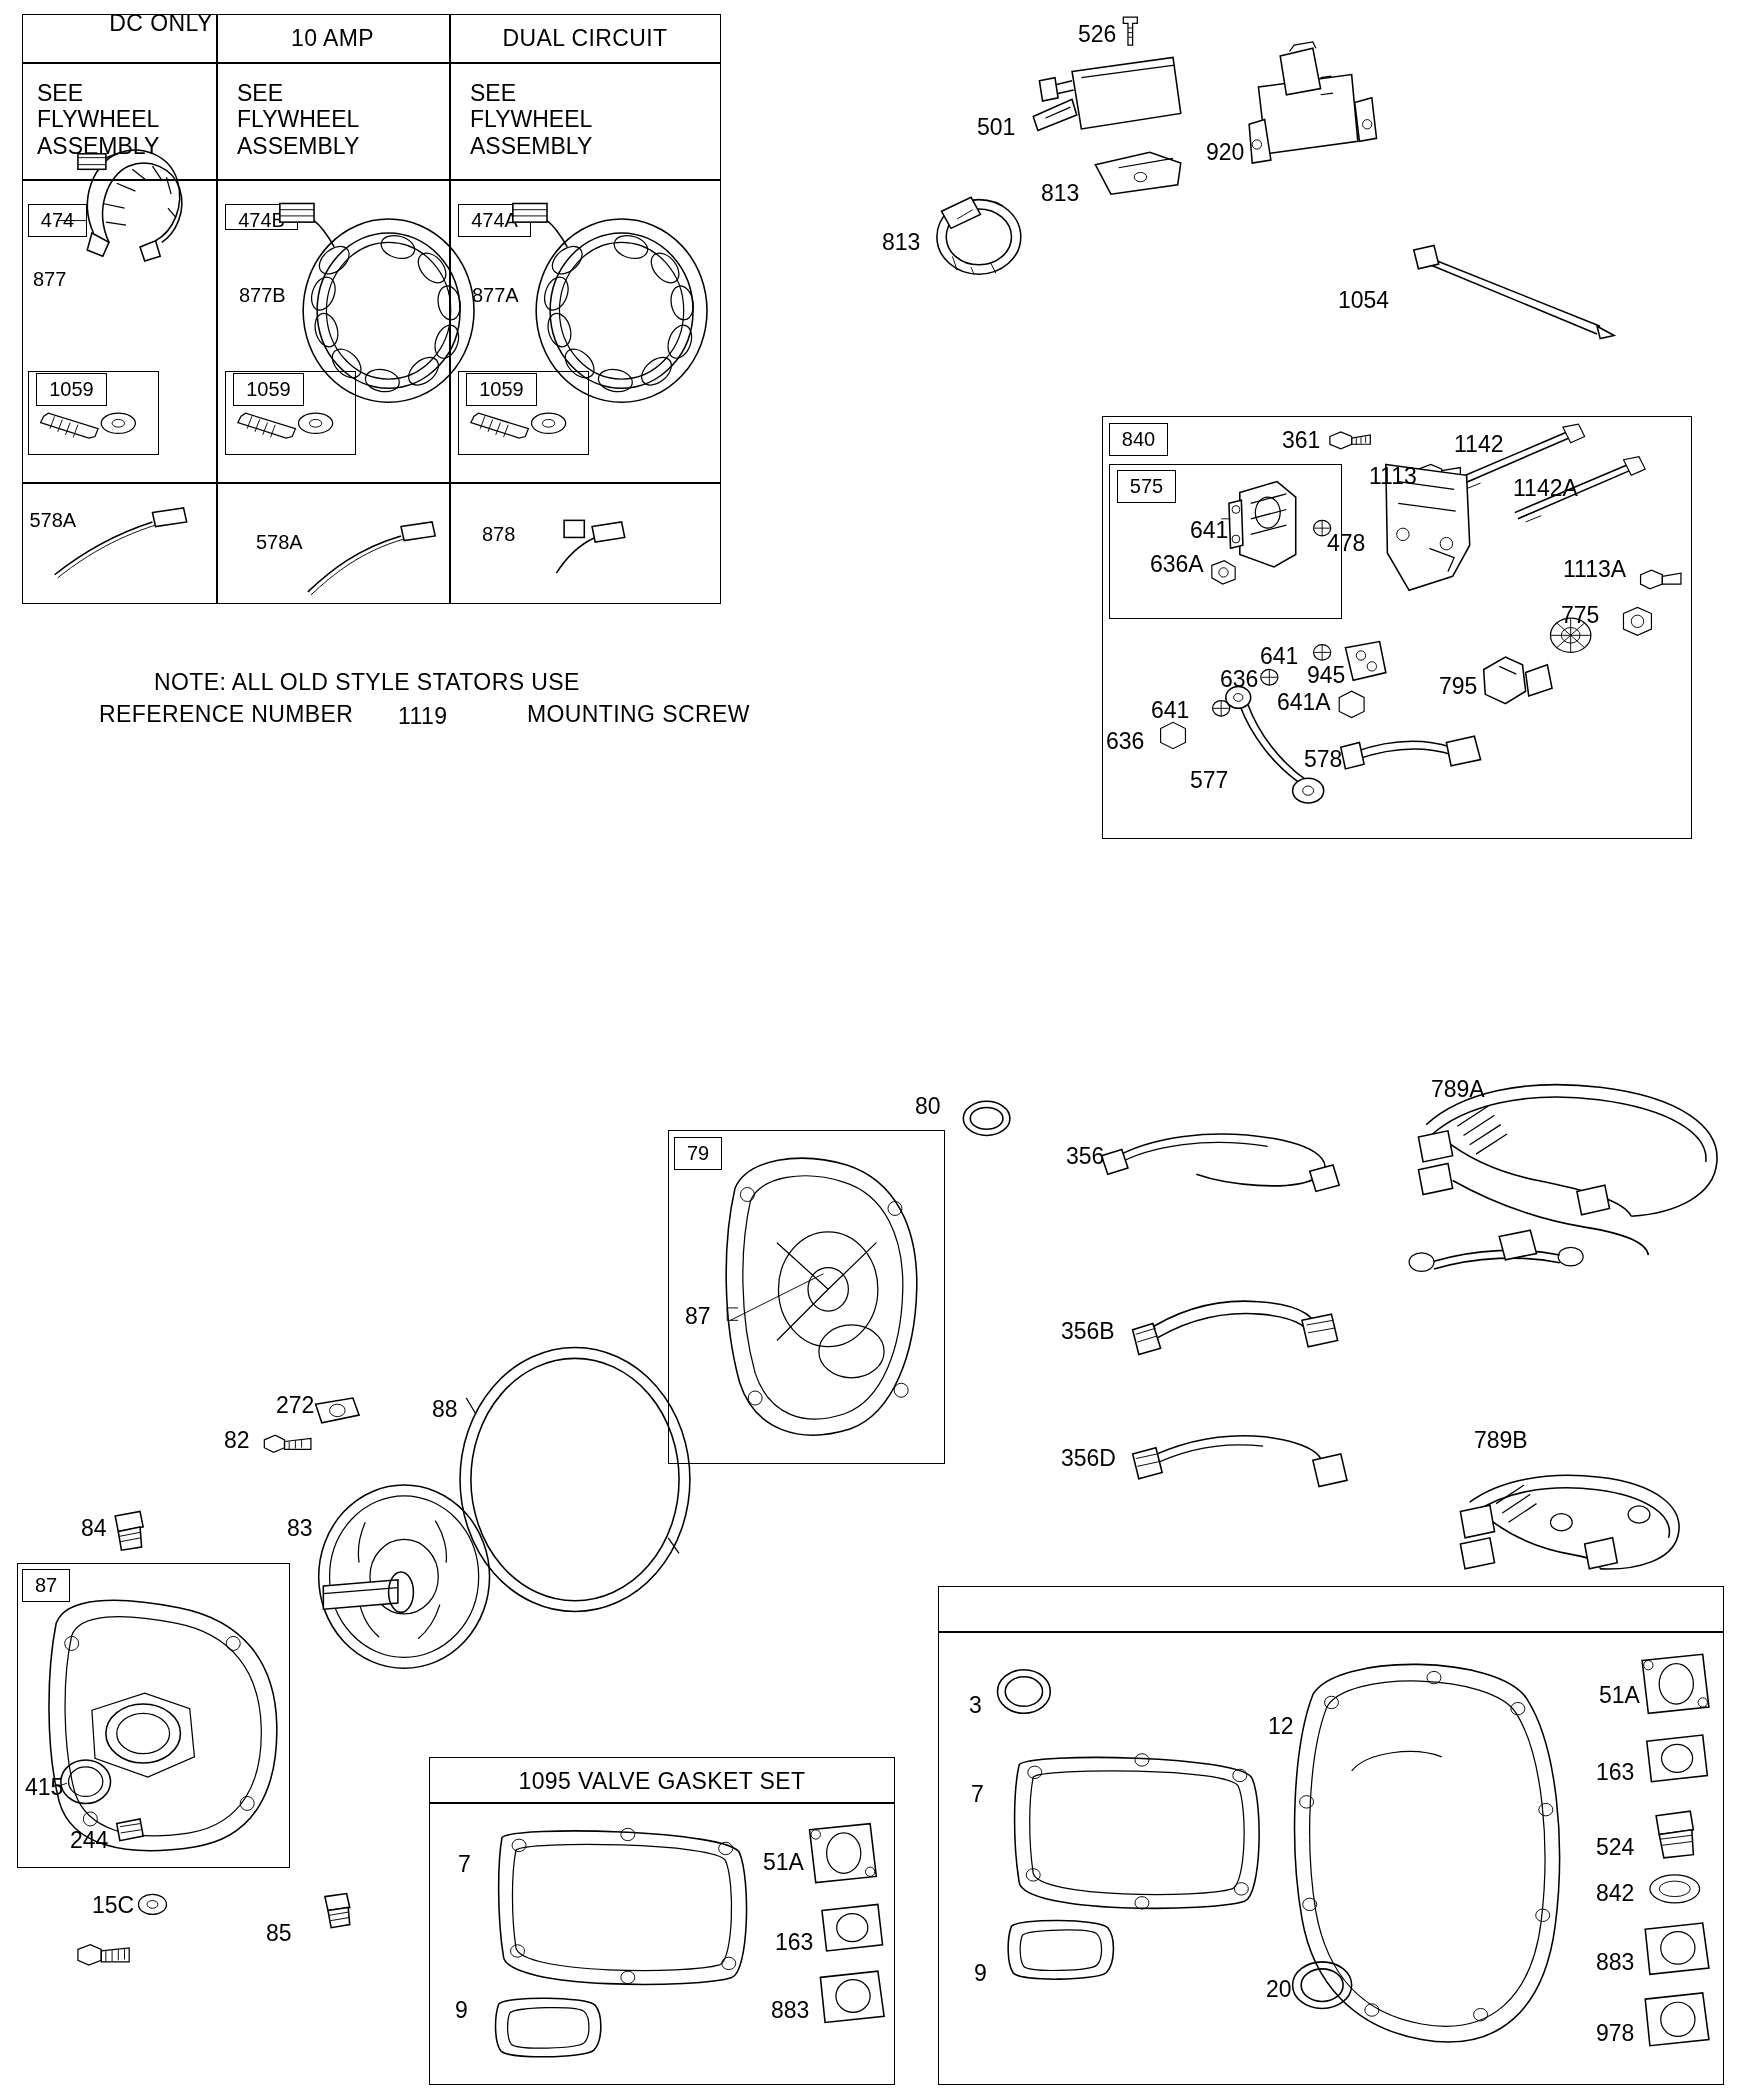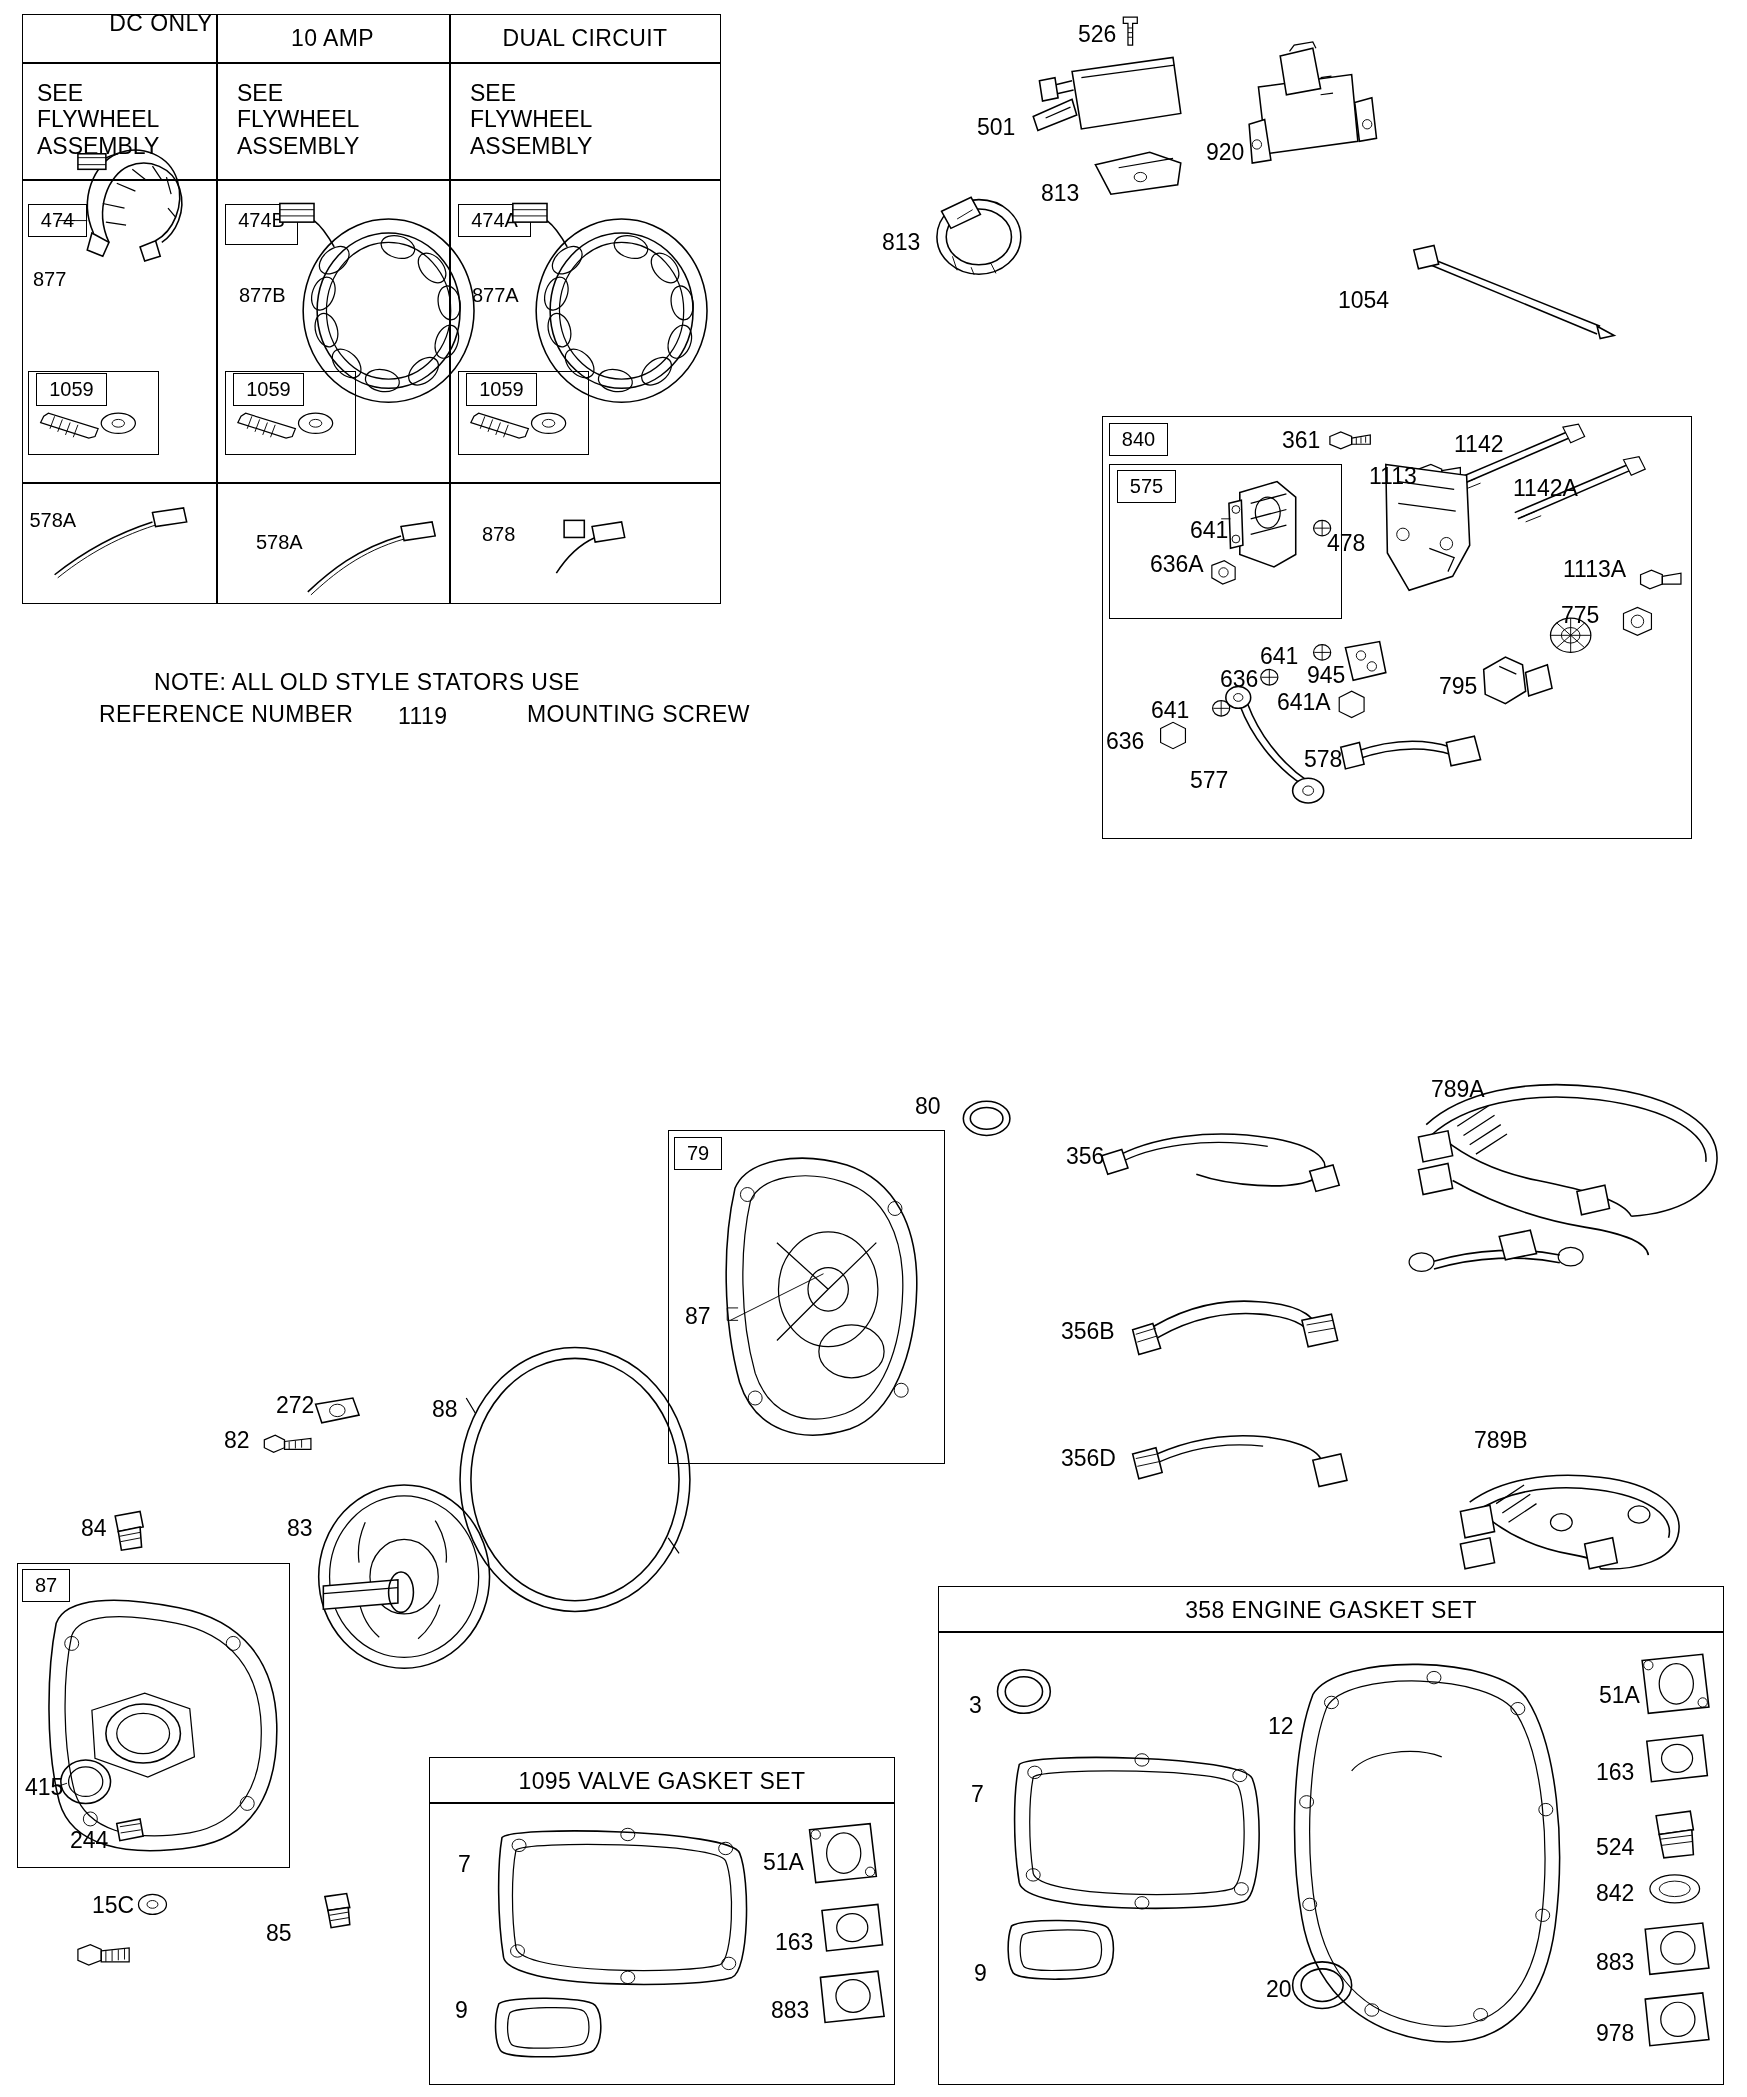--- a/index.html
+++ b/index.html
@@ -82,21 +82,21 @@
 
   <div class="lbl big" style="left:237px; top:81px;">SEE</div>
   <div class="lbl big" style="left:237px; top:107px;">FLYWHEEL</div>
   <div class="lbl big" style="left:237px; top:134px;">ASSEMBLY</div>
 
   <div class="lbl big" style="left:470px; top:81px;">SEE</div>
   <div class="lbl big" style="left:470px; top:107px;">FLYWHEEL</div>
   <div class="lbl big" style="left:470px; top:134px;">ASSEMBLY</div>
 
   <div class="boxed" style="left:28px; top:204px; width:59px; height:33px; line-height:31px;">474</div>
-  <div class="boxed" style="left:225px; top:204px; width:73px; height:41px; line-height:31px;">474B</div>
+  <div class="boxed" style="left:225px; top:204px; width:73px; height:26px; line-height:31px;">474B</div>
   <div class="boxed" style="left:458px; top:204px; width:73px; height:33px; line-height:31px;">474A</div>
 
   <div class="lbl" style="left:33px; top:268px;">877</div>
   <div class="lbl" style="left:239px; top:284px;">877B</div>
 
   <div class="lbl" style="left:472px; top:284px;">877A</div>
 
   <div class="frame" style="left:28px; top:371px; width:131px; height:84px;"></div>
   <div class="boxed" style="left:36px; top:373px; width:71px; height:33px; line-height:31px; border-width:1.6px;">1059</div>
 
@@ -125,21 +125,20 @@
 
   <div class="frame" style="left:17px; top:1563px; width:273px; height:305px;"></div>
   <div class="boxed" style="left:22px; top:1569px; width:48px; height:33px; line-height:31px;">87</div>
 
   <div class="frame" style="left:429px; top:1757px; width:466px; height:328px;"></div>
   <div class="rule" style="left:429px; top:1802px; width:466px; height:1.6px;"></div>
   <div class="lbl head center" style="left:429px; top:1769px; width:466px;">1095 VALVE GASKET SET</div>
 
   <div class="frame" style="left:938px; top:1586px; width:786px; height:499px;"></div>
   <div class="rule" style="left:938px; top:1631px; width:786px; height:1.6px;"></div>
-  <div class="lbl head center" style="left:938px; top:1598px; width:786px;">358 ENGINE GASKET SET</div>
 
   <svg width="1748" height="2097" viewBox="0 0 2250 2700">
 
     <g>
       <path class="ln" d="M120 300 C 100 255, 122 210, 150 198 C 182 185, 218 200, 228 232 C 238 266, 222 298, 200 310"></path>
       <path class="ln" d="M140 312 C 120 268, 140 225, 165 214 C 192 203, 222 216, 231 243 C 240 272, 226 300, 208 312"></path>
       <path class="ln-thin" d="M132 262 L 160 268 M136 286 L 162 290 M150 236 L 174 246 M170 218 L 188 232 M196 214 L 208 232 M214 228 L 220 250 M216 268 L 226 280"></path>
       <path class="ln" d="M200 310 L 206 330 L 186 336 L 180 318 Z"></path>
       <path class="ln" d="M118 300 L 112 322 L 132 330 L 140 312 Z"></path>
 

